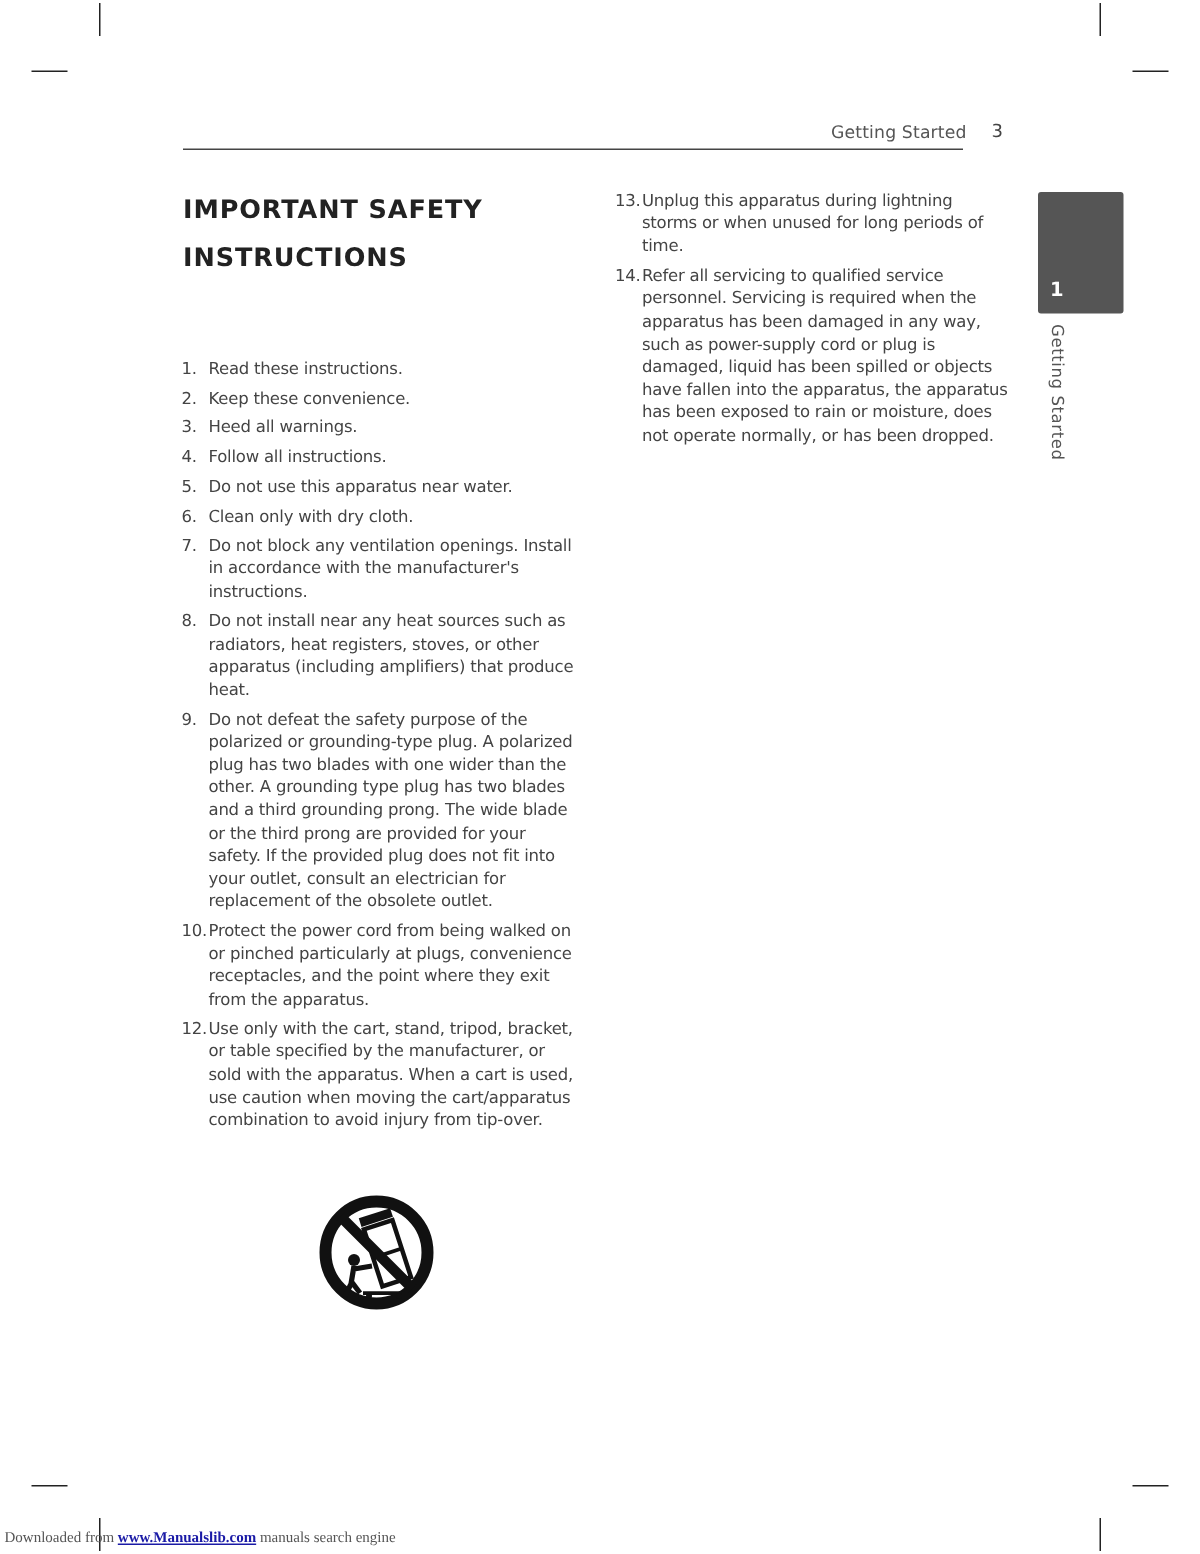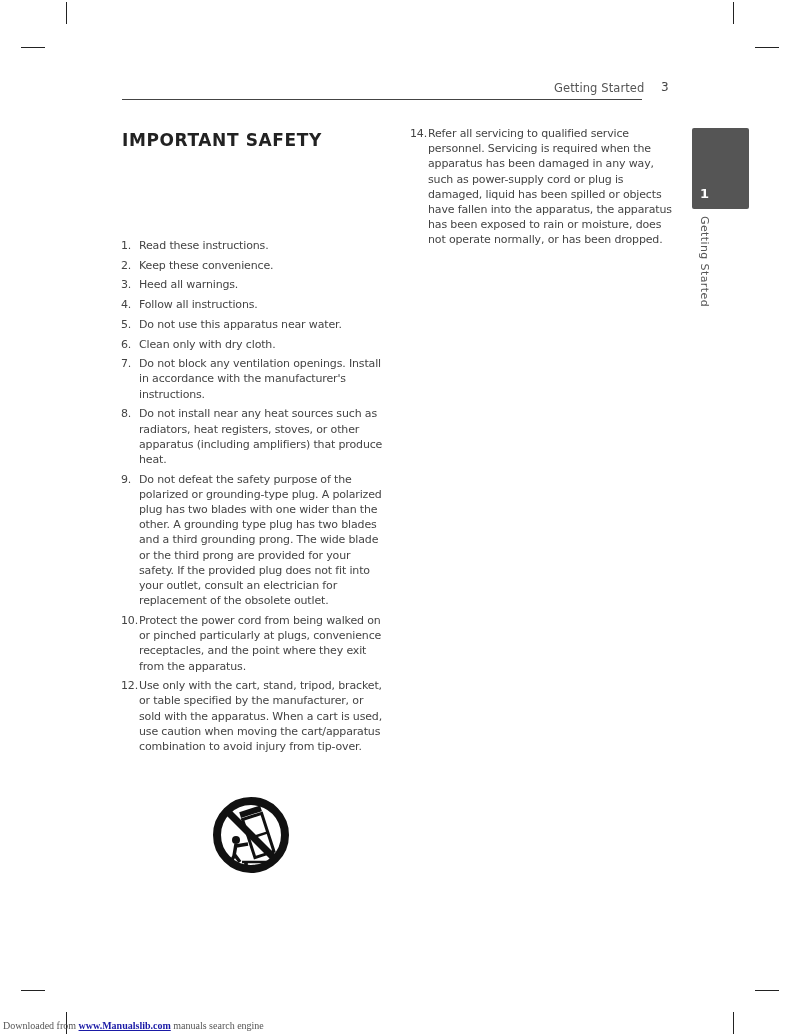--- a/index.html
+++ b/index.html
@@ -40,20 +40,21 @@
 <div class="crop h" style="left:755px; top:990px;"></div>
 <div class="crop v" style="left:66px; top:1012px;"></div>
 <div class="crop v" style="left:733px; top:1012px;"></div>
 
 <div class="header-title">Getting Started</div>
 <div class="header-page">3</div>
 <div class="header-rule"></div>
 
 <div class="title">
   <div>IMPORTANT SAFETY</div>
+  <div>INSTRUCTIONS</div>
 </div>
 
 <div class="list left">
   <div class="item">
       <span class="num">1.</span>
       <span class="txt">Read these instructions.</span>
     </div>
   <div class="item">
       <span class="num">2.</span>
       <span class="txt">Keep these convenience.</span>
@@ -91,20 +92,24 @@
       <span class="txt">Protect the power cord from being walked on or pinched particularly at plugs, convenience receptacles, and the point where they exit from the apparatus.</span>
     </div>
   <div class="item">
       <span class="num">12.</span>
       <span class="txt">Use only with the cart, stand, tripod, bracket, or table specified by the manufacturer, or sold with the apparatus. When a cart is used, use caution when moving the cart/apparatus combination to avoid injury from tip-over.</span>
     </div>
 </div>
 
 <div class="list right">
   <div class="item">
+      <span class="num">13.</span>
+      <span class="txt">Unplug this apparatus during lightning storms or when unused for long periods of time.</span>
+    </div>
+  <div class="item">
       <span class="num">14.</span>
       <span class="txt">Refer all servicing to qualified service personnel. Servicing is required when the apparatus has been damaged in any way, such as power-supply cord or plug is damaged, liquid has been spilled or objects have fallen into the apparatus, the apparatus has been exposed to rain or moisture, does not operate normally, or has been dropped.</span>
     </div>
 </div>
 
 <div class="tab"></div>
 <div class="tab-num">1</div>
 <div class="tab-label">Getting Started</div>
 
 <svg class="cart-icon" viewBox="0 0 78 78">

